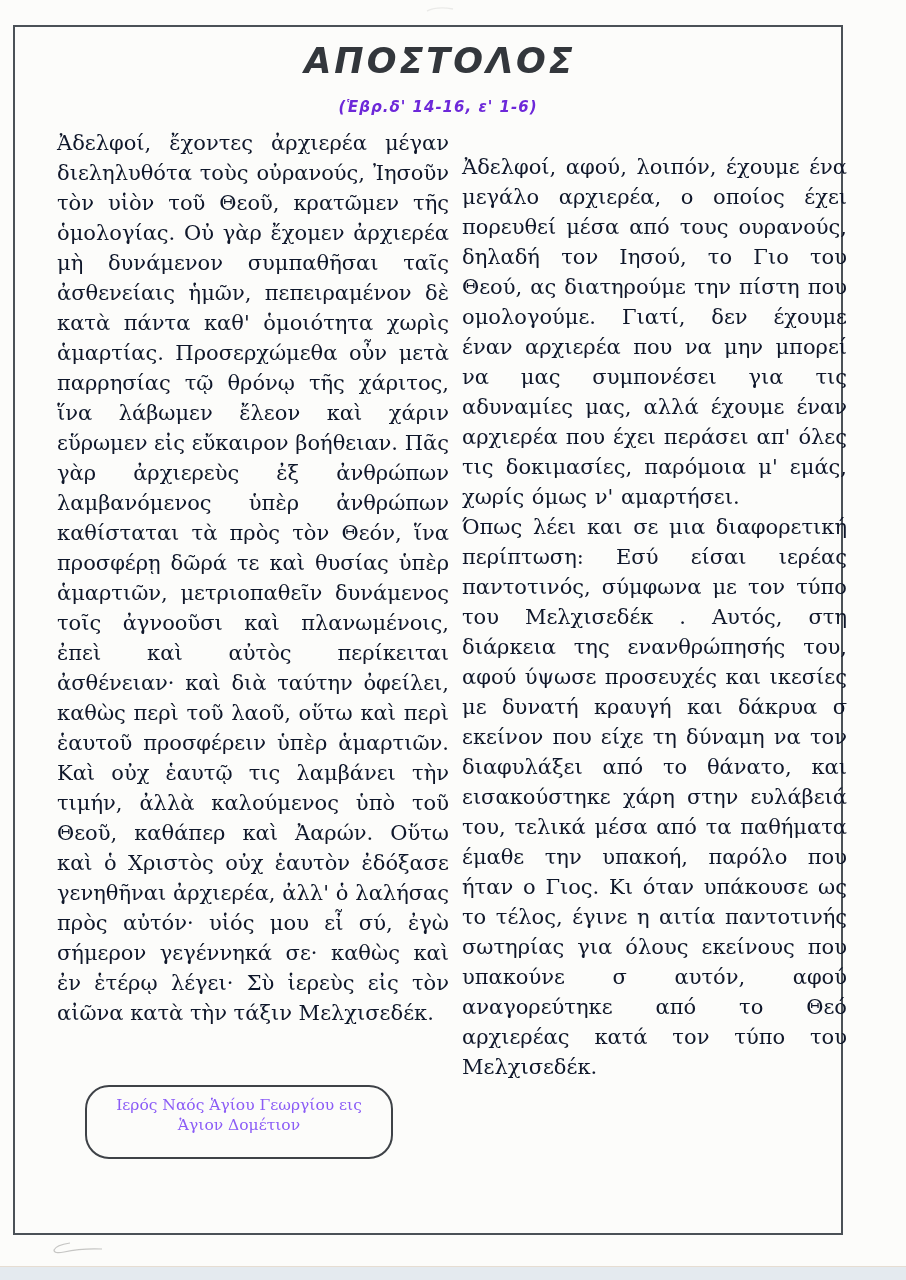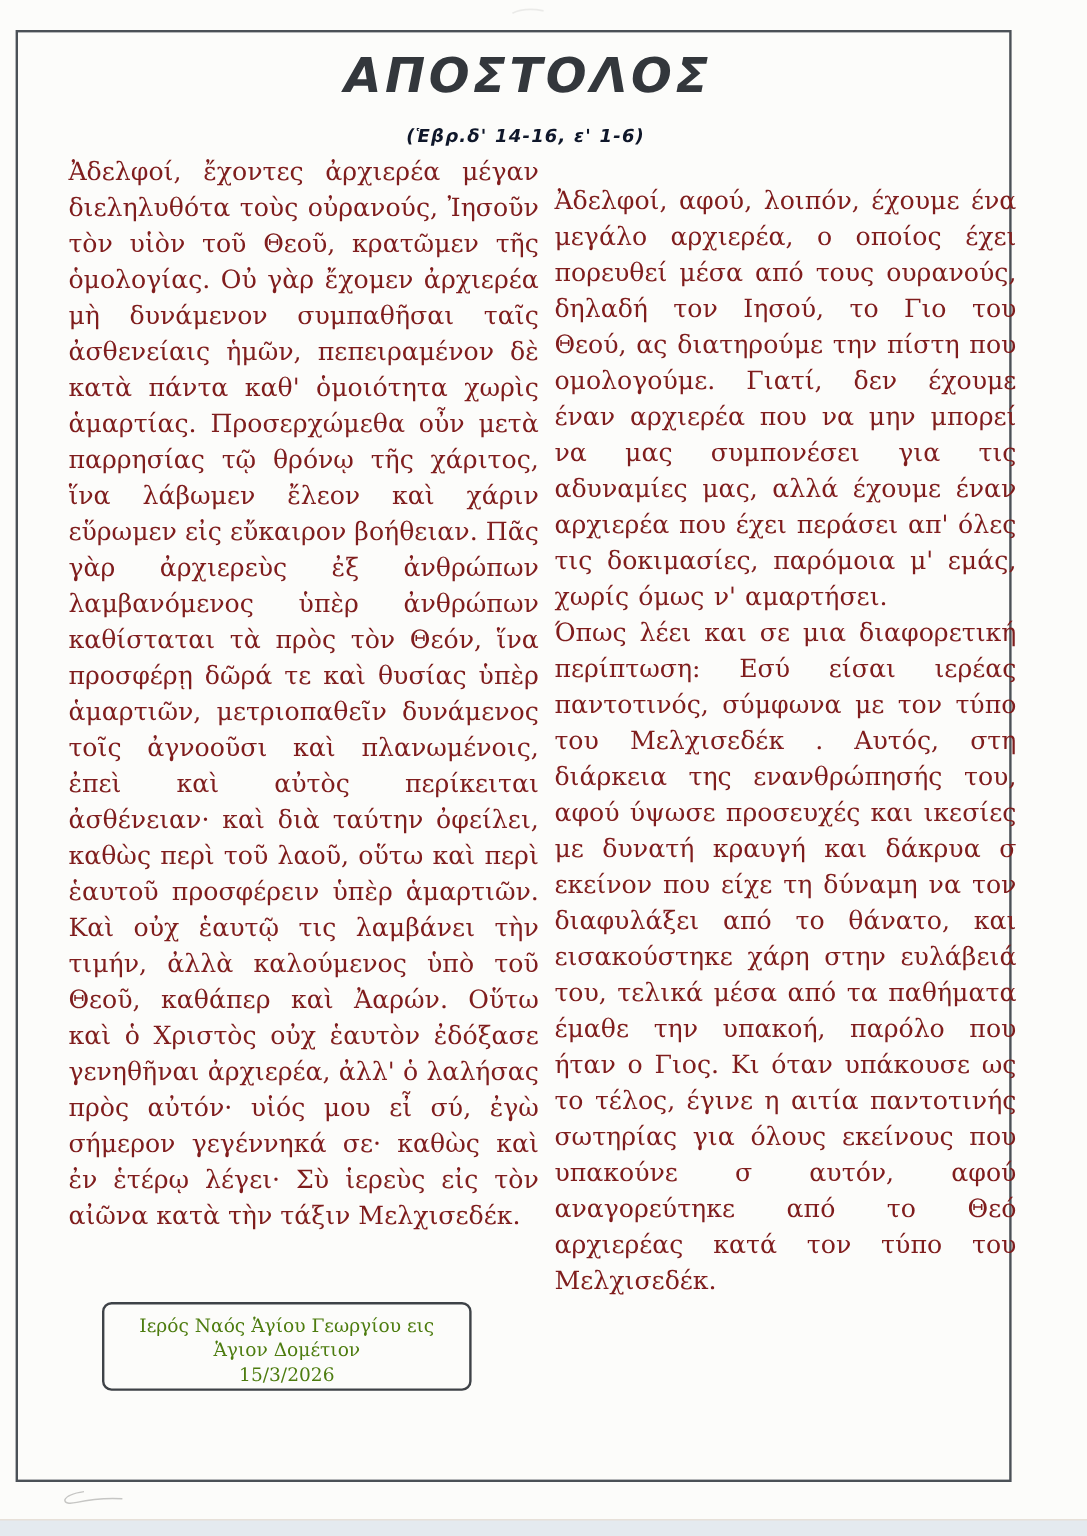--- a/index.html
+++ b/index.html
@@ -41,40 +41,40 @@
     top: 14px;
     left: 0;
     right: 0;
     text-align: center;
   }
   .title {
     margin: 0 0 17px 24px;
     font-family: "DejaVu Sans", sans-serif;
     font-style: italic;
     font-weight: bold;
-    font-size: 40px;
+    font-size: 35px;
     letter-spacing: 3px;
     color: #33373c;
   }
   .subtitle {
     margin-top: 9px;
     margin-left: 20px;
     font-family: "DejaVu Sans", sans-serif;
     font-style: italic;
     font-weight: bold;
     font-size: 15px;
     letter-spacing: 1px;
-    color: #0f172a;
+    color: #6d28d9;
   }
   .col {
     position: absolute;
     top: 101px;
     font-size: 21px;
     line-height: 30px;
-    color: #7f1d1d;
+    color: #0f172a;
     text-align: justify;
   }
   .col p { margin: 0; }
   .col-left {
     left: 42px;
     width: 392px;
   }
   .col-right {
     left: 447px;
     width: 385px;
@@ -83,24 +83,24 @@
   }
   .indented { text-indent: 10px; }
   .footer-box {
     position: absolute;
     left: 70px;
     top: 1058px;
     width: 308px;
     height: 74px;
     box-sizing: border-box;
     border: 2px solid #3e4247;
-    border-radius: 8px;
+    border-radius: 24px;
     padding: 8px 10px 0 10px;
     text-align: center;
-    color: #4d7c0f;
+    color: #8b5cf6;
   }
   .footer-line1 {
     font-size: 15.5px;
     line-height: 20px;
   }
   .footer-line2 {
     font-size: 15.5px;
     line-height: 22px;
   }
   .pencil-mark {
@@ -126,21 +126,20 @@
       <p>Ἀδελφοί, ἔχοντες ἀρχιερέα μέγαν διεληλυθότα τοὺς οὐρανούς, Ἰησοῦν τὸν υἱὸν τοῦ Θεοῦ, κρατῶμεν τῆς ὁμολογίας. Οὐ γὰρ ἔχομεν ἀρχιερέα μὴ δυνάμενον συμπαθῆσαι ταῖς ἀσθενείαις ἡμῶν, πεπειραμένον δὲ κατὰ πάντα καθ' ὁμοιότητα χωρὶς ἁμαρτίας. Προσερχώμεθα οὖν μετὰ παρρησίας τῷ θρόνῳ τῆς χάριτος, ἵνα λάβωμεν ἔλεον καὶ χάριν εὕρωμεν εἰς εὔκαιρον βοήθειαν. Πᾶς γὰρ ἀρχιερεὺς ἐξ ἀνθρώπων λαμβανόμενος ὑπὲρ ἀνθρώπων καθίσταται τὰ πρὸς τὸν Θεόν, ἵνα προσφέρῃ δῶρά τε καὶ θυσίας ὑπὲρ ἁμαρτιῶν, μετριοπαθεῖν δυνάμενος τοῖς ἀγνοοῦσι καὶ πλανωμένοις, ἐπεὶ καὶ αὐτὸς περίκειται ἀσθένειαν· καὶ διὰ ταύτην ὀφείλει, καθὼς περὶ τοῦ λαοῦ, οὕτω καὶ περὶ ἑαυτοῦ προσφέρειν ὑπὲρ ἁμαρτιῶν. Καὶ οὐχ ἑαυτῷ τις λαμβάνει τὴν τιμήν, ἀλλὰ καλούμενος ὑπὸ τοῦ Θεοῦ, καθάπερ καὶ Ἀαρών. Οὕτω καὶ ὁ Χριστὸς οὐχ ἑαυτὸν ἐδόξασε γενηθῆναι ἀρχιερέα, ἀλλ' ὁ λαλήσας πρὸς αὐτόν· υἱός μου εἶ σύ, ἐγὼ σήμερον γεγέννηκά σε· καθὼς καὶ ἐν ἑτέρῳ λέγει· Σὺ ἱερεὺς εἰς τὸν αἰῶνα κατὰ τὴν τάξιν Μελχισεδέκ.</p>
     </div>
 
     <div class="col col-right">
       <p>Ἀδελφοί, αφού, λοιπόν, έχουμε ένα μεγάλο αρχιερέα, ο οποίος έχει πορευθεί μέσα από τους ουρανούς, δηλαδή τον Ιησού, το Γιο του Θεού, ας διατηρούμε την πίστη που ομολογούμε. Γιατί, δεν έχουμε έναν αρχιερέα που να μην μπορεί να μας συμπονέσει για τις αδυναμίες μας, αλλά έχουμε έναν αρχιερέα που έχει περάσει απ' όλες τις δοκιμασίες, παρόμοια μ' εμάς, χωρίς όμως ν' αμαρτήσει.</p>
       <p>Όπως λέει και σε μια διαφορετική περίπτωση: Εσύ είσαι ιερέας παντοτινός, σύμφωνα με τον τύπο του Μελχισεδέκ . Αυτός, στη διάρκεια της ενανθρώπησής του, αφού ύψωσε προσευχές και ικεσίες με δυνατή κραυγή και δάκρυα σ εκείνον που είχε τη δύναμη να τον διαφυλάξει από το θάνατο, και εισακούστηκε χάρη στην ευλάβειά του, τελικά μέσα από τα παθήματα έμαθε την υπακοή, παρόλο που ήταν ο Γιος. Κι όταν υπάκουσε ως το τέλος, έγινε η αιτία παντοτινής σωτηρίας για όλους εκείνους που υπακούνε σ αυτόν, αφού αναγορεύτηκε από το Θεό αρχιερέας κατά τον τύπο του Μελχισεδέκ.</p>
     </div>
 
     <div class="footer-box">
       <div class="footer-line1">Ιερός Ναός Ἁγίου Γεωργίου εις Ἁγιον Δομέτιον</div>
-      <div class="footer-line2">15/3/2026</div>
     </div>
 
   </div>
 
   <svg class="pencil-mark mark-bottom-left" width="56" height="16" viewBox="0 0 56 16">
     <path d="M22 3 q -14 2 -16 7 q 0 4 10 2 q 18 -4 38 -3" fill="none" stroke="#9a9a98" stroke-width="1.2"></path>
   </svg>
 
   <svg class="pencil-mark mark-top" width="30" height="10" viewBox="0 0 30 10">
     <path d="M2 6 q 10 -5 26 -2" fill="none" stroke="#b9b9b6" stroke-width="1.4"></path>

